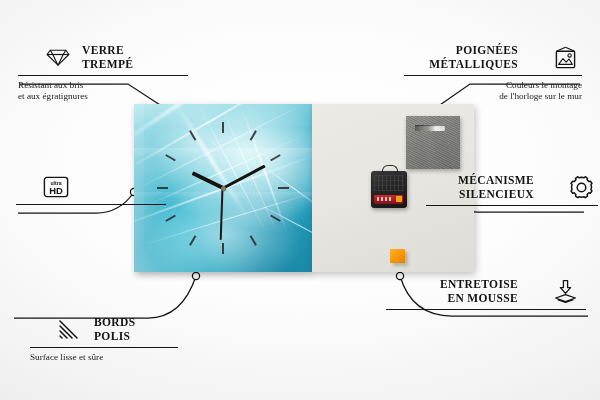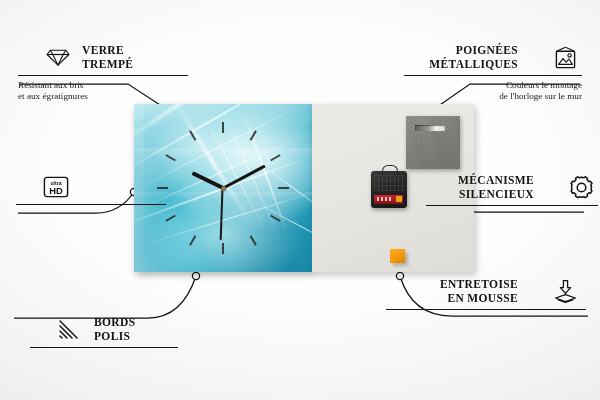--- a/index.html
+++ b/index.html
@@ -428,20 +428,21 @@
             <path d="M2 7 L14 19"></path>
             <path d="M2 12 L9 19"></path>
             <path d="M2 17 L4 19"></path>
           </g>
         </svg>
       </span>
       <div class="feat-title">BORDS
 POLIS</div>
     </div>
     <div class="feat-rule"></div>
+    <div class="feat-desc">Surface lisse et sûre</div>
   </div>
 
   <div class="feature right" id="feature-3" style="left:372px; top:44px;">
     <div class="feat-head">
       <span class="feat-icon">
         <svg width="25" height="23" viewBox="0 0 25 23">
           <path d="M12.5 1.2 L21.6 5.2" fill="none" stroke="currentColor" stroke-width="1.1"></path>
           <path d="M12.5 1.2 L3.4 5.2" fill="none" stroke="currentColor" stroke-width="1.1"></path>
           <rect x="3.4" y="5.2" width="18.2" height="16.4" rx="1" fill="none" stroke="currentColor" stroke-width="1.4"></rect>
           <path d="M5.6 18.4 L10 12.6 L13.2 16.2 L16 13 L19.4 18.4 Z" fill="none" stroke="currentColor" stroke-width="1.1" stroke-linejoin="round"></path>

